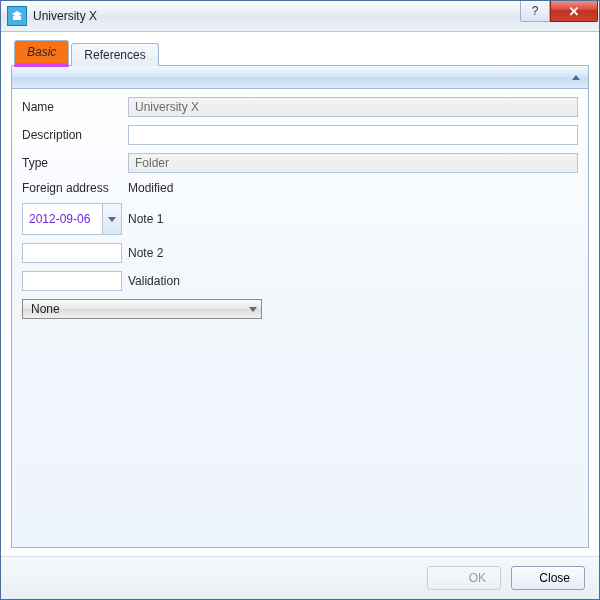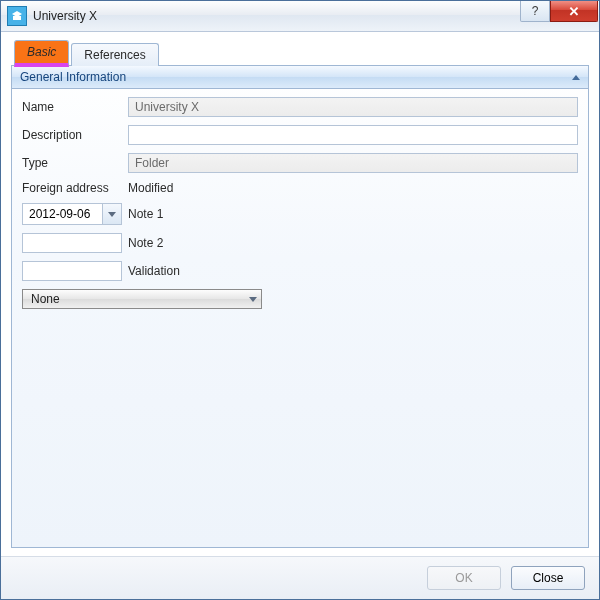--- a/index.html
+++ b/index.html
@@ -168,26 +168,26 @@
   .gear-btn {
     width: 22px; height: 20px;
     border: 1px solid #9fb3cc;
     background: linear-gradient(#fbfcfe,#e7eef7);
     display:flex;align-items:center;justify-content:center;
     border-radius:2px;
   }
 
   .dt-wrap { display:flex; gap:6px; align-items:center; }
   .datebox, .timebox {
-    height: 22px;
+    height: 32px;
     border: 1px solid #b5c4d7;
     background: #fff;
     display: inline-flex;
     align-items: center;
-    color: #000000;
+    color: #6d28d9;
     box-sizing: border-box;
   }
   .datebox { width: 100px; }
   .datebox .val { padding: 0 4px 0 6px; flex:1; }
   .datebox .dd {
     width: 18px; height: 100%;
     border-left: 1px solid #b5c4d7;
     background: linear-gradient(#f4f8fd,#dbe7f4);
     display:flex;align-items:center;justify-content:center;
   }
@@ -233,20 +233,21 @@
     border-top: 1px solid #d6dde7;
   }
   .btn {
     min-width: 74px;
     height: 24px;
     border: 1px solid #8fa3bd;
     border-radius: 3px;
     background: linear-gradient(#fbfcfe, #e7eef7);
     font: inherit;
     padding: 0 14px;
+    text-align: right;
   }
   .btn.disabled { color:#9a9a9a; border-color:#c6cfdb; background:linear-gradient(#f7f8fa,#eef1f5); }
 </style>
 </head>
 <body>
 
 <div class="window">
 
   <div class="titlebar">
     <span class="app-icon">
@@ -274,21 +275,20 @@
         <span>Basic</span>
       </div>
       <div class="tab">
         <span>References</span>
       </div>
     </div>
 
     <div class="tabpage">
 
       <div class="section-header">
-        <span>General Information</span>
         <span class="grow"></span>
         <span class="collapse-arrow"></span>
       </div>
 
       <div class="form">
 
         <label>Name</label>
         <input class="txt readonly" readonly="" value="University X" style="">
 
         <label>Description</label>

